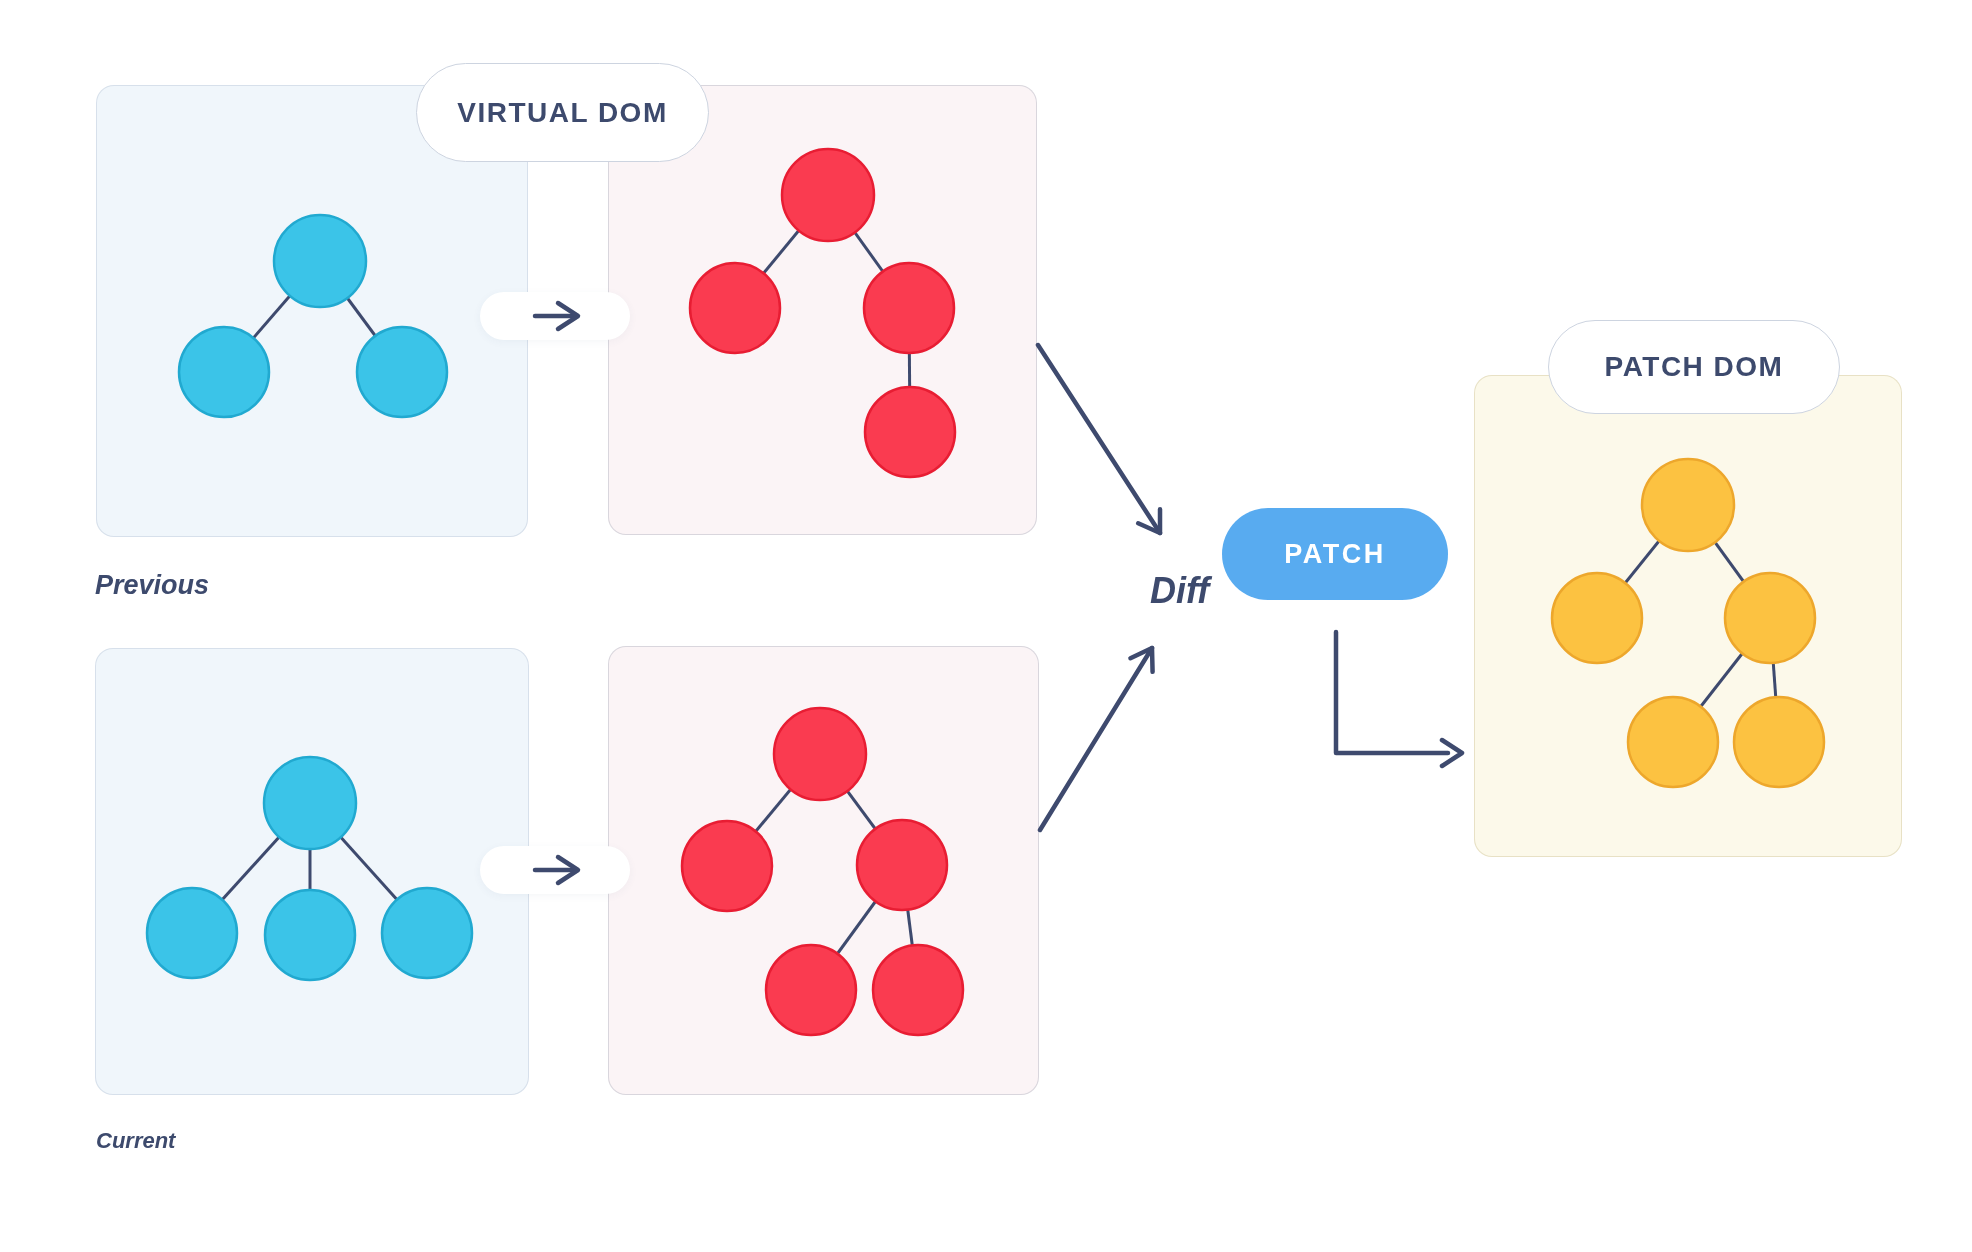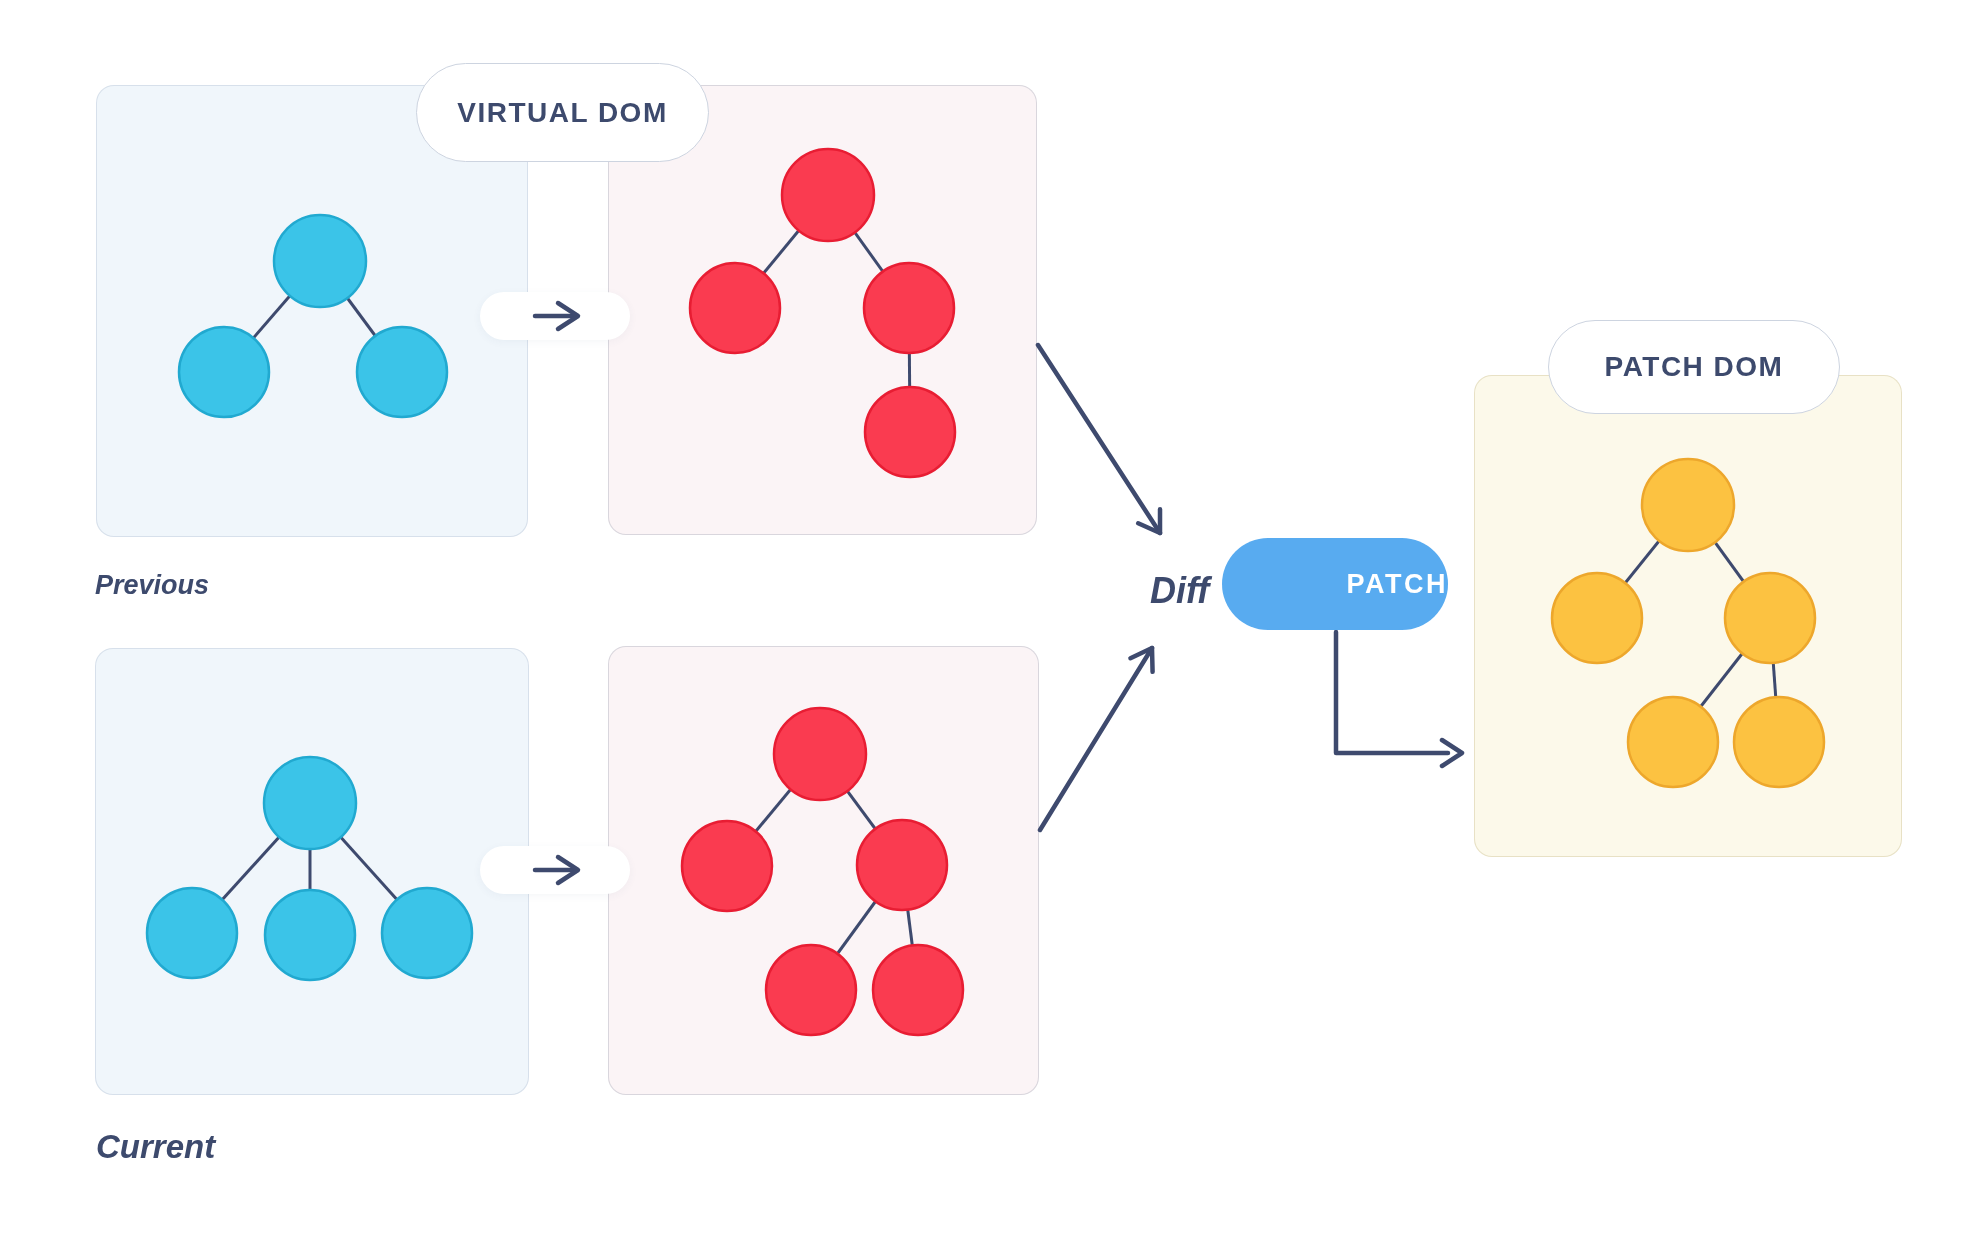--- a/index.html
+++ b/index.html
@@ -16,35 +16,35 @@
 
   .tag-pill{
     position:absolute;z-index:4;display:flex;align-items:center;justify-content:center;
     background:var(--white);border:1.5px solid var(--pill-border);border-radius:60px;
     color:var(--navy);font-weight:700;font-size:28px;letter-spacing:1.5px;
   }
   .pill-virtual-dom{left:416px;top:63px; width:291px;height:97px;}
   .pill-real-dom   {left:1548px;top:320px;width:290px;height:92px;}
 
   .patch-pill{
-    position:absolute;z-index:4;display:flex;align-items:center;justify-content:flex-end;
-    left:1222px;top:538px;width:226px;height:92px;border-radius:46px;
+    position:absolute;z-index:4;display:flex;align-items:center;justify-content:center;
+    left:1222px;top:508px;width:226px;height:92px;border-radius:46px;
     background:var(--patch-bg);color:var(--white);font-weight:700;font-size:27px;letter-spacing:2.5px;
   }
 
   .arrow-pill{
     position:absolute;z-index:2;width:150px;height:48px;border-radius:24px;background:var(--white);
     box-shadow:0 2px 8px rgba(60,80,120,.05);
   }
   .arrow-pill-top   {left:480px;top:292px;}
   .arrow-pill-bottom{left:480px;top:846px;}
 
   .text-label{position:absolute;z-index:4;color:var(--navy);font-weight:700;font-style:italic;}
   .label-previous{left:95px; top:570px;font-size:27px;}
-  .label-current {left:96px; top:1128px;font-size:33px;}
+  .label-current {left:96px; top:1128px;font-size:22px;}
   .label-diff    {left:1150px;top:570px;font-size:36px;}
 
   svg.overlay{position:absolute;left:0;top:0;z-index:3;pointer-events:none;}
 </style>
 </head>
 <body>
 
 <div class="canvas">
 
   <div class="panel panel-previous"></div>

